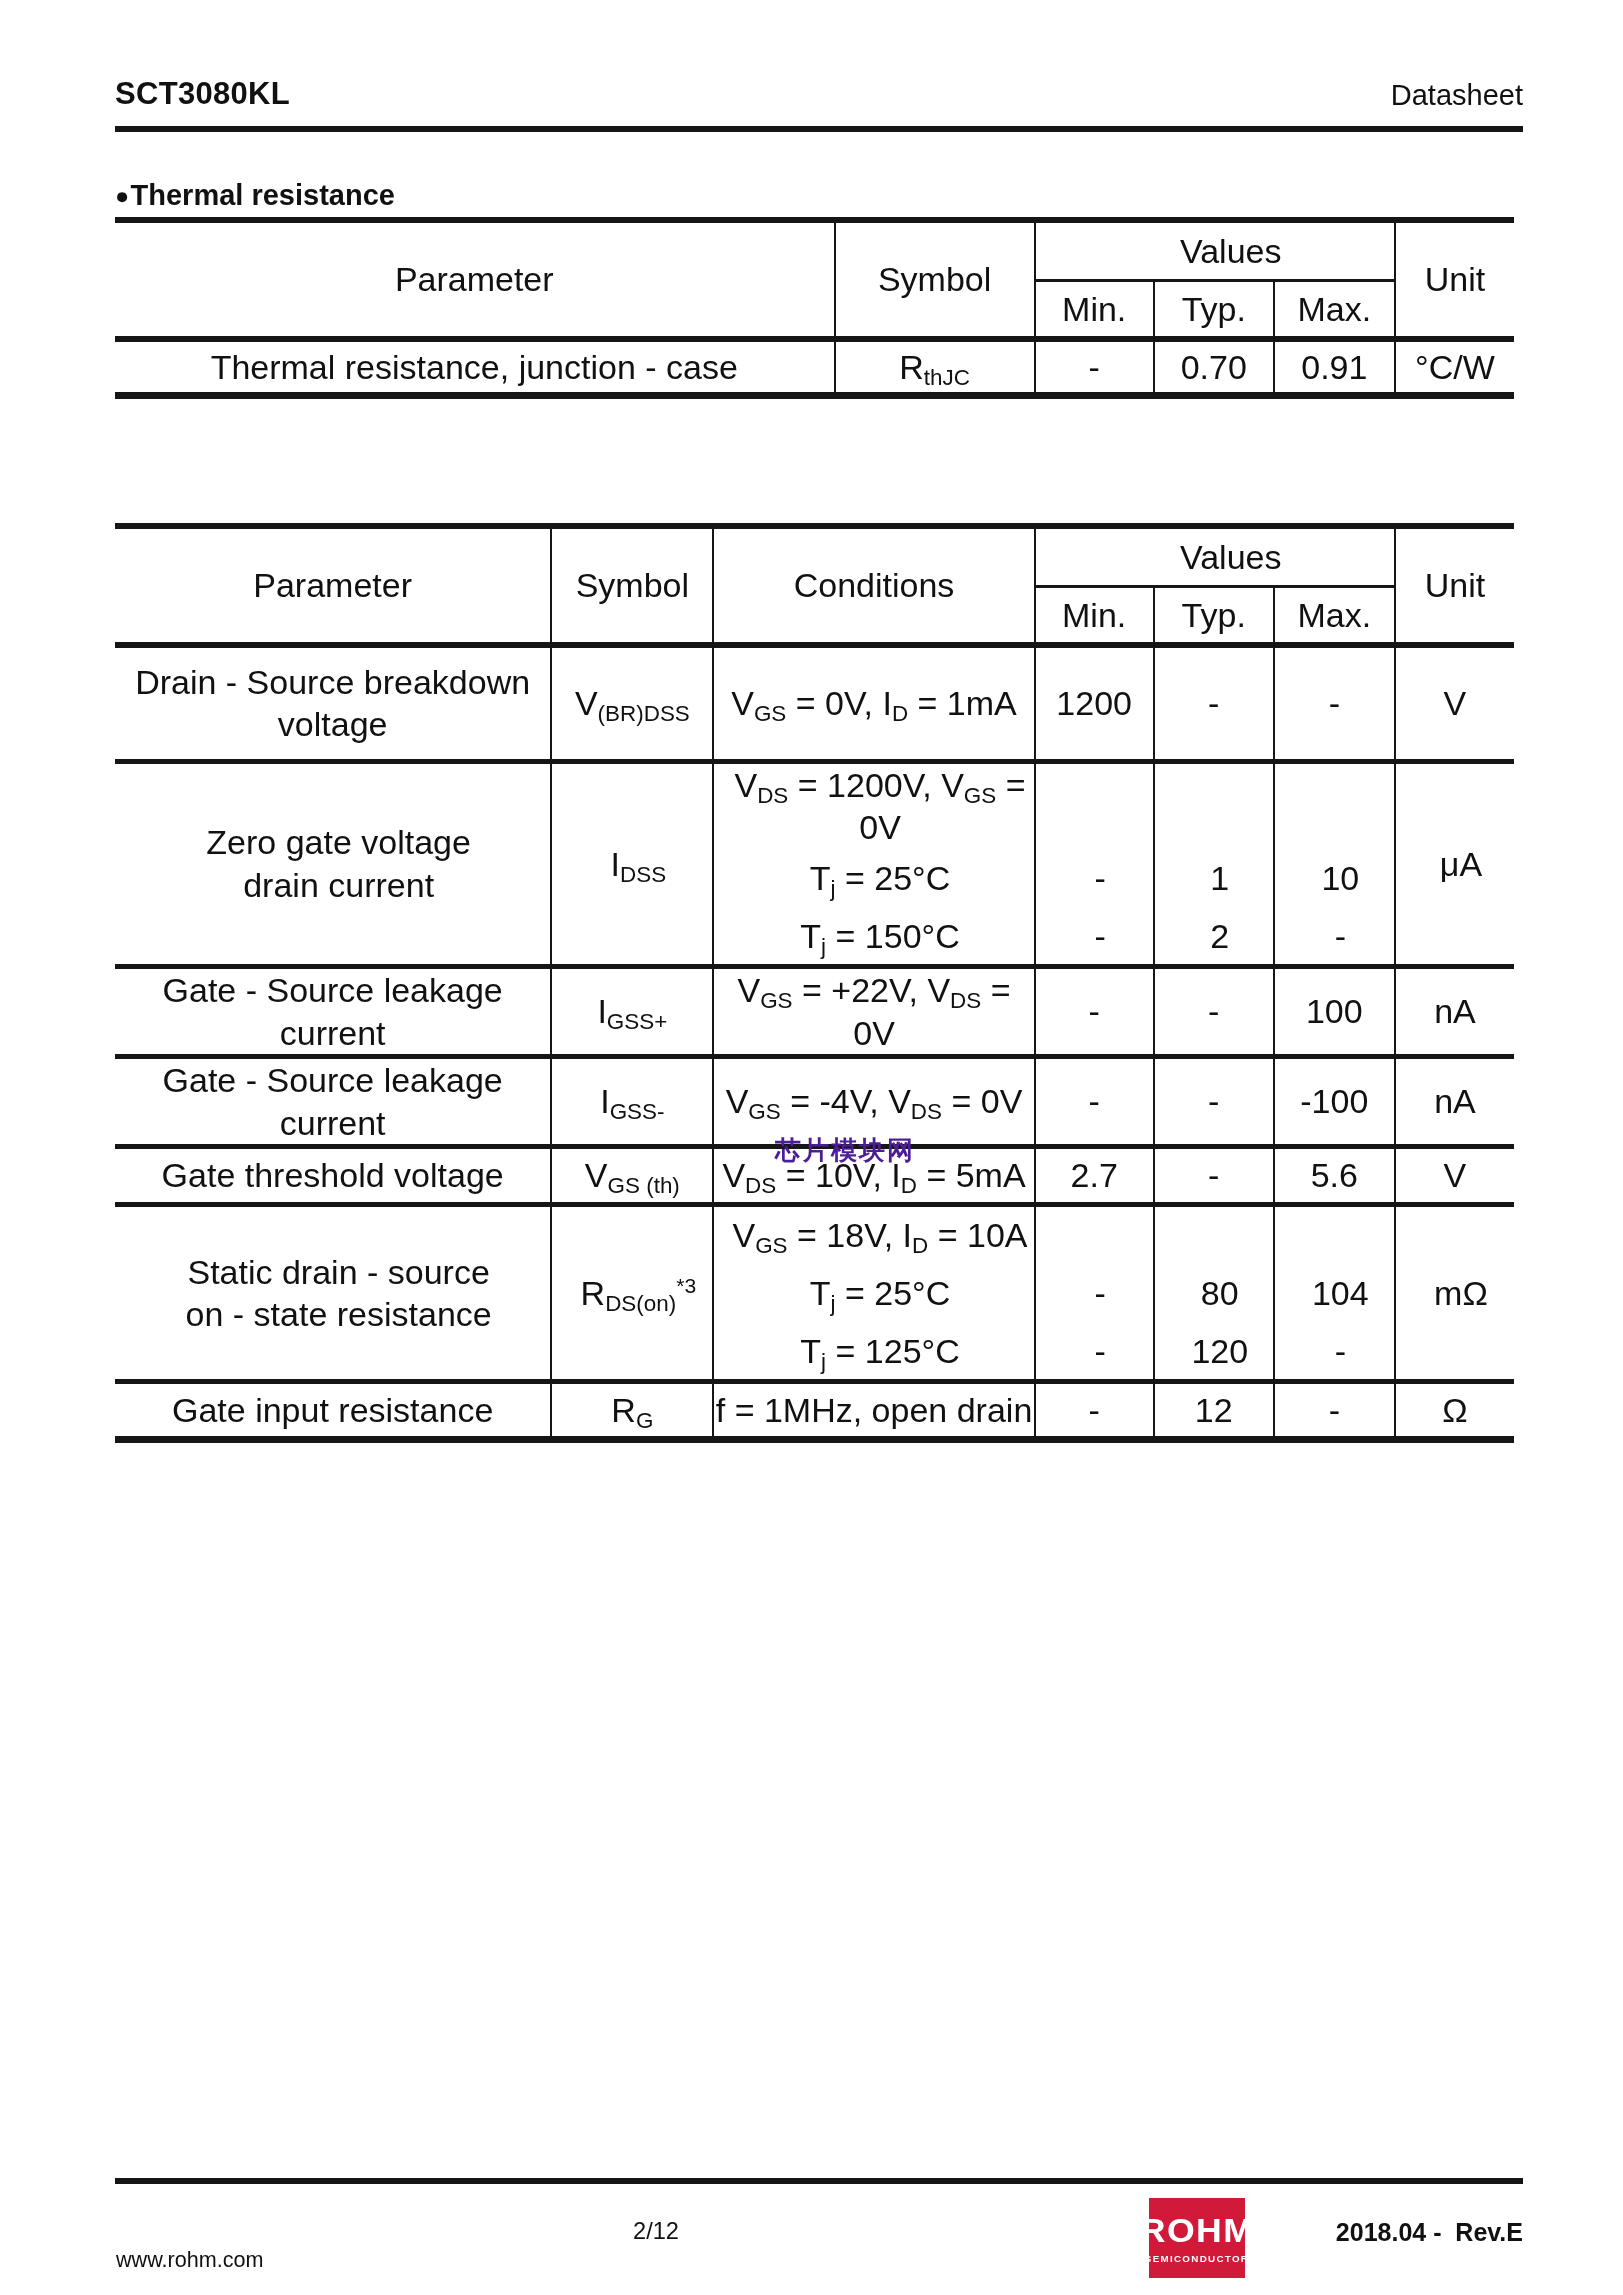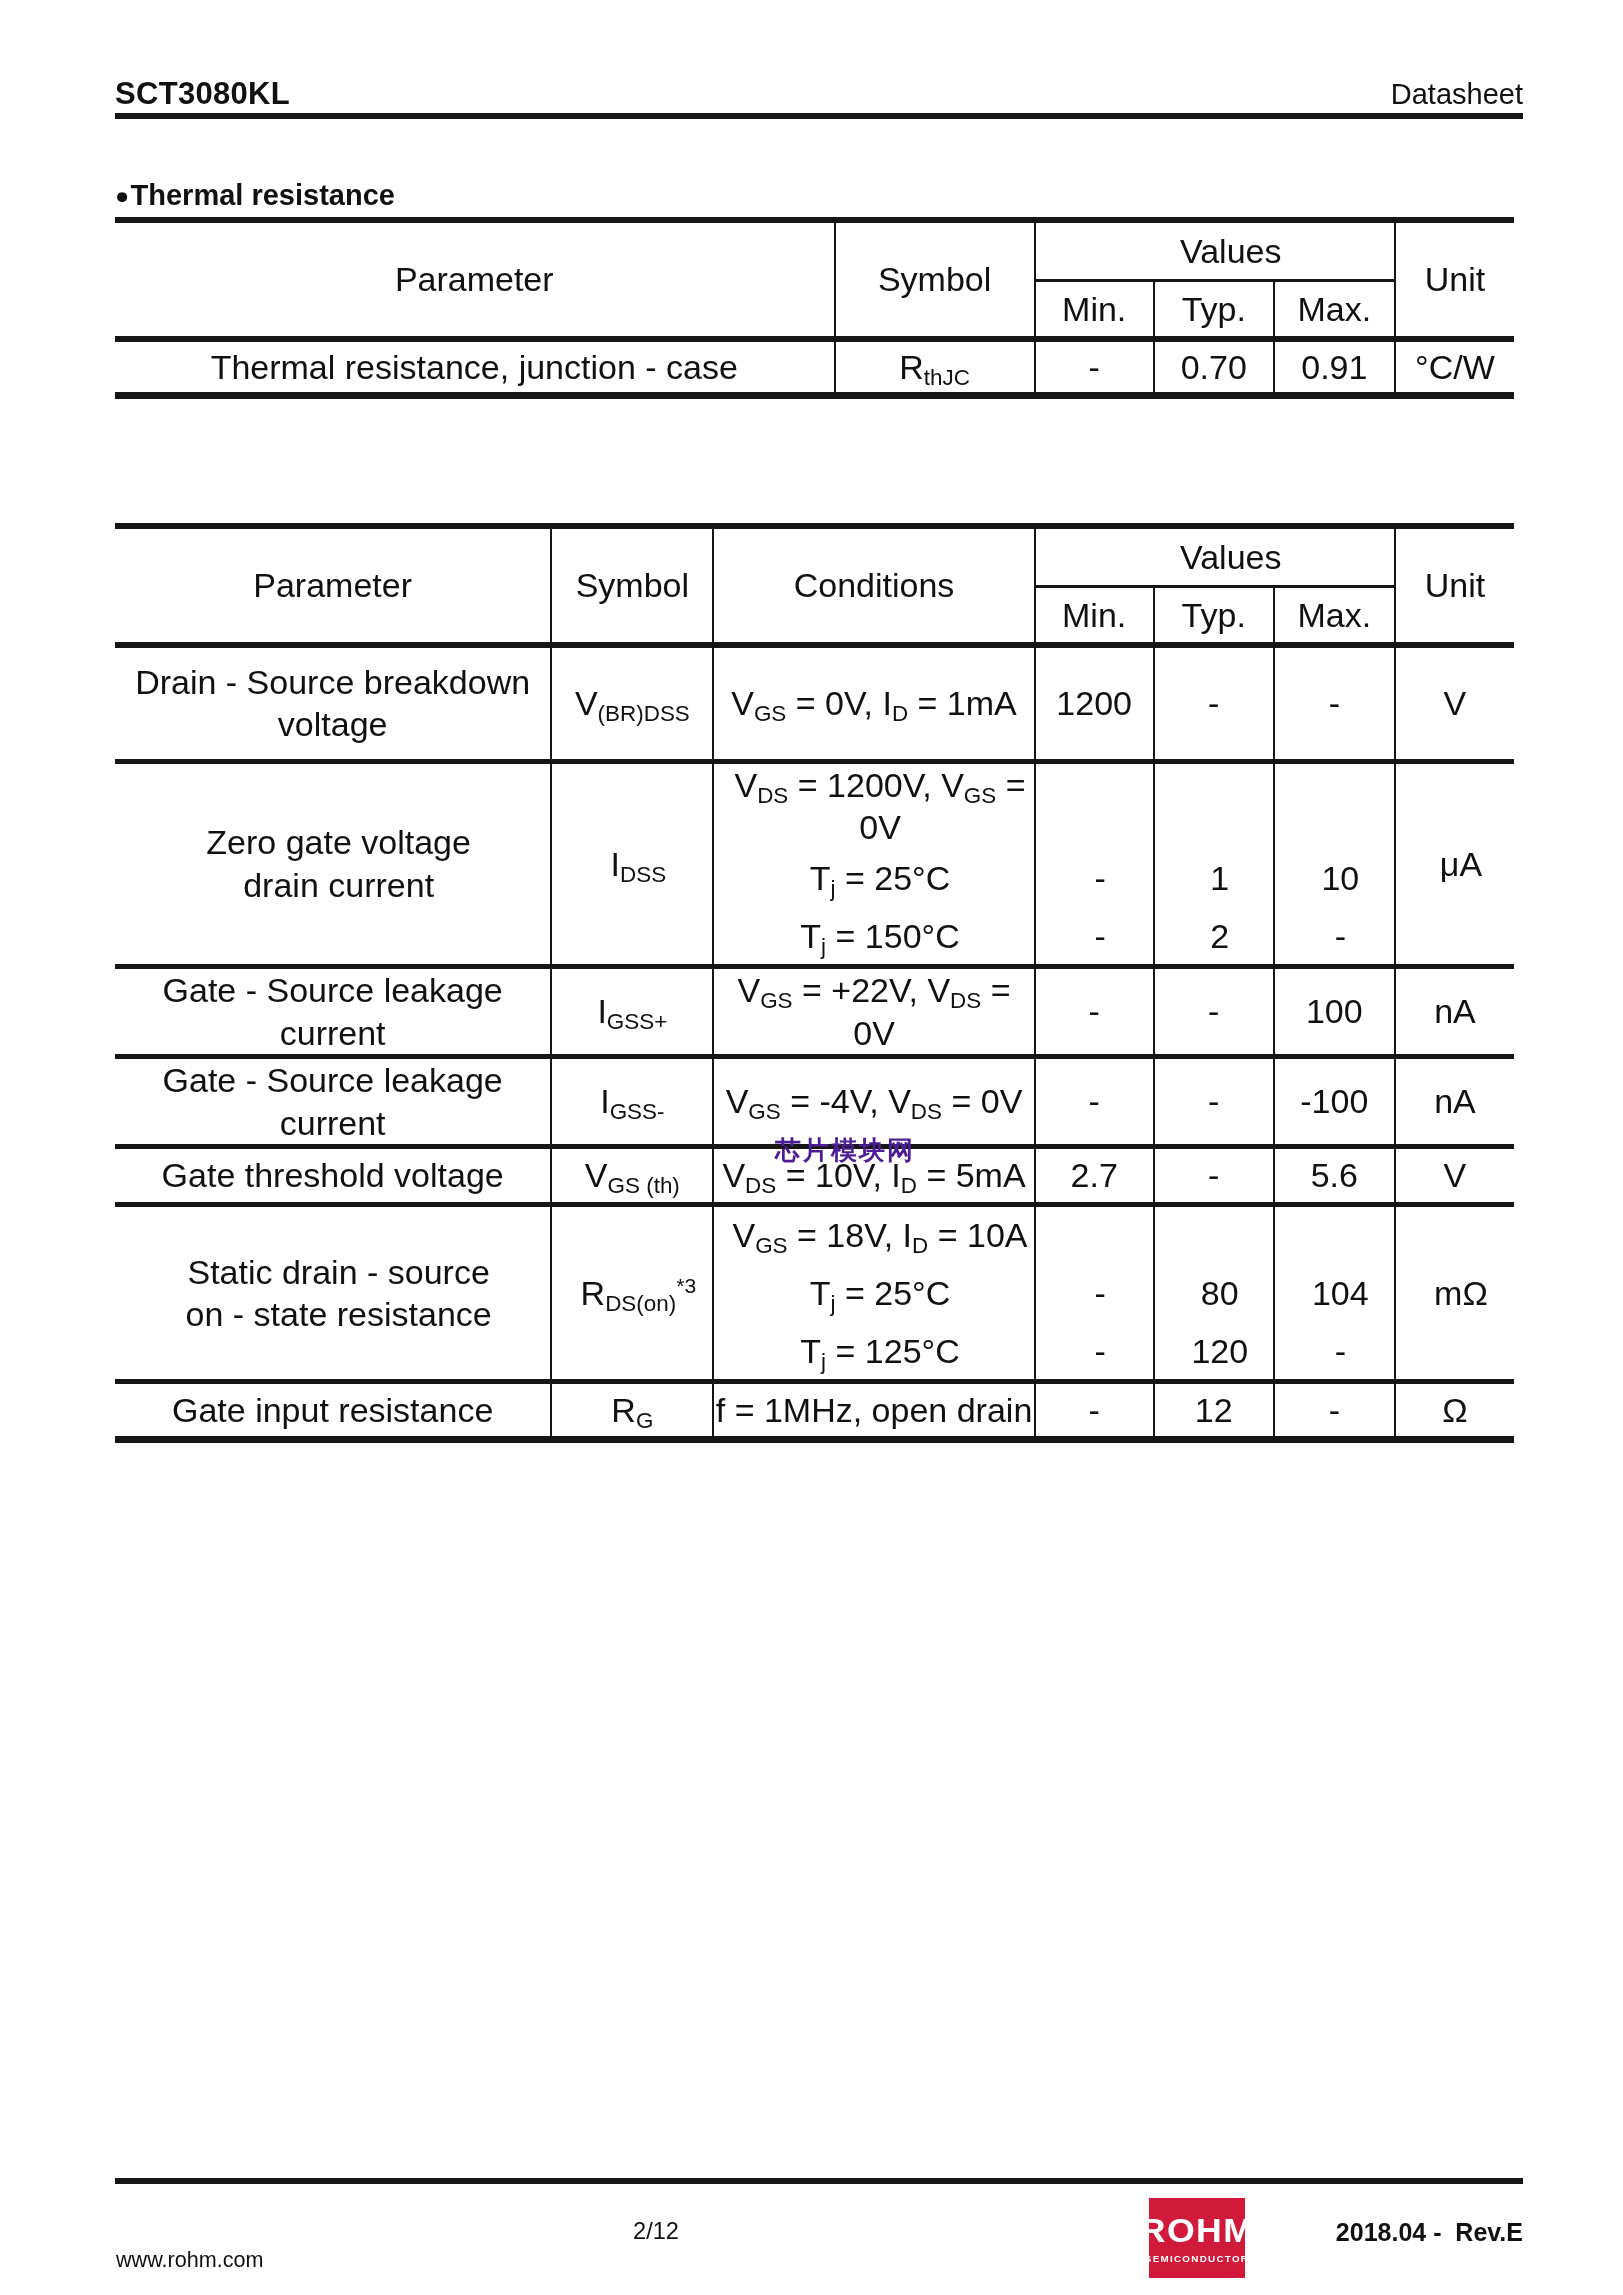--- a/index.html
+++ b/index.html
@@ -9,22 +9,22 @@
     width:1623px; height:2295px;
     background:#ffffff;
     font-family:"Liberation Sans", sans-serif;
     color:#111;
     overflow:hidden;
   }
 
   
   .page-header {
     position:absolute; left:115px; top:76px; width:1408px;
-    display:flex; justify-content:space-between; align-items:center;
-    border-bottom:6.5px solid #161616; padding-bottom:1px;
+    display:flex; justify-content:space-between; align-items:flex-end;
+    border-bottom:6.5px solid #161616; padding-bottom:14px;
   }
   .product-title { font-size:31px; font-weight:bold; letter-spacing:0.3px; }
   .doc-type { font-size:29px; }
 
   
   .section-heading { position:absolute; left:115px; font-size:29px; }
   .section-heading .bullet { font-size:23.6px; vertical-align:1.3px; margin-right:1.3px; }
   .section-heading .bold { font-weight:bold; }
   .section-heading .cond-suffix { font-weight:normal; }
   #thermal-heading { top:179px; }

